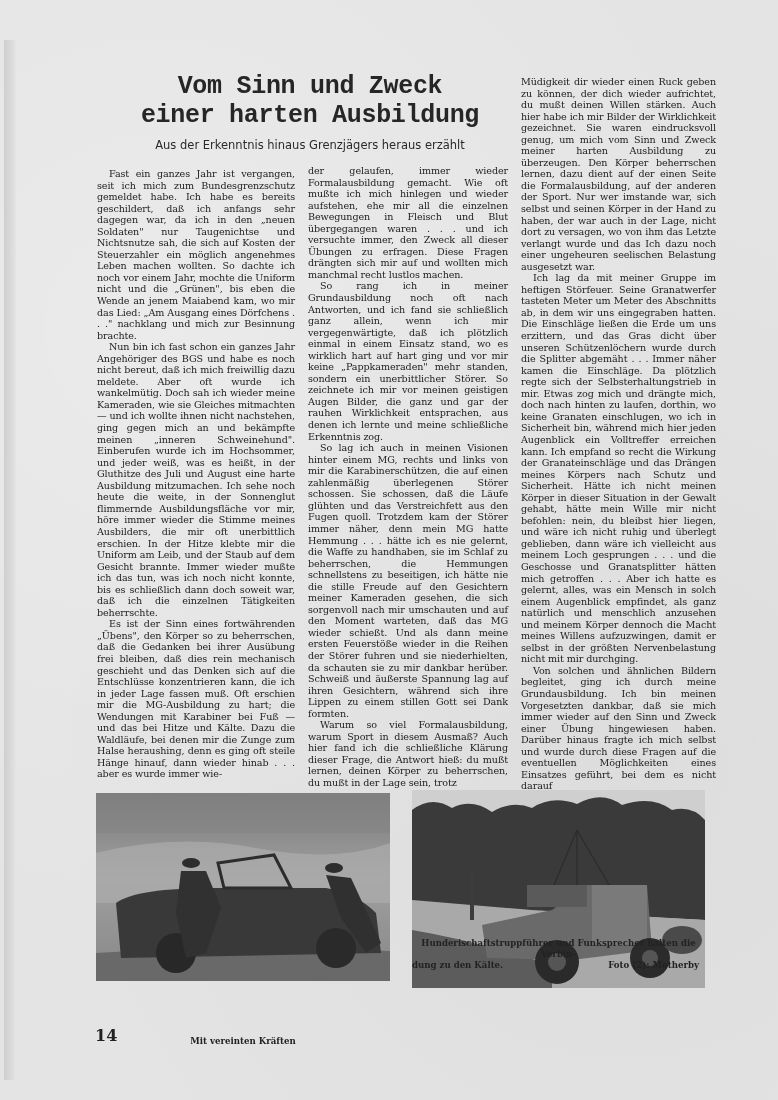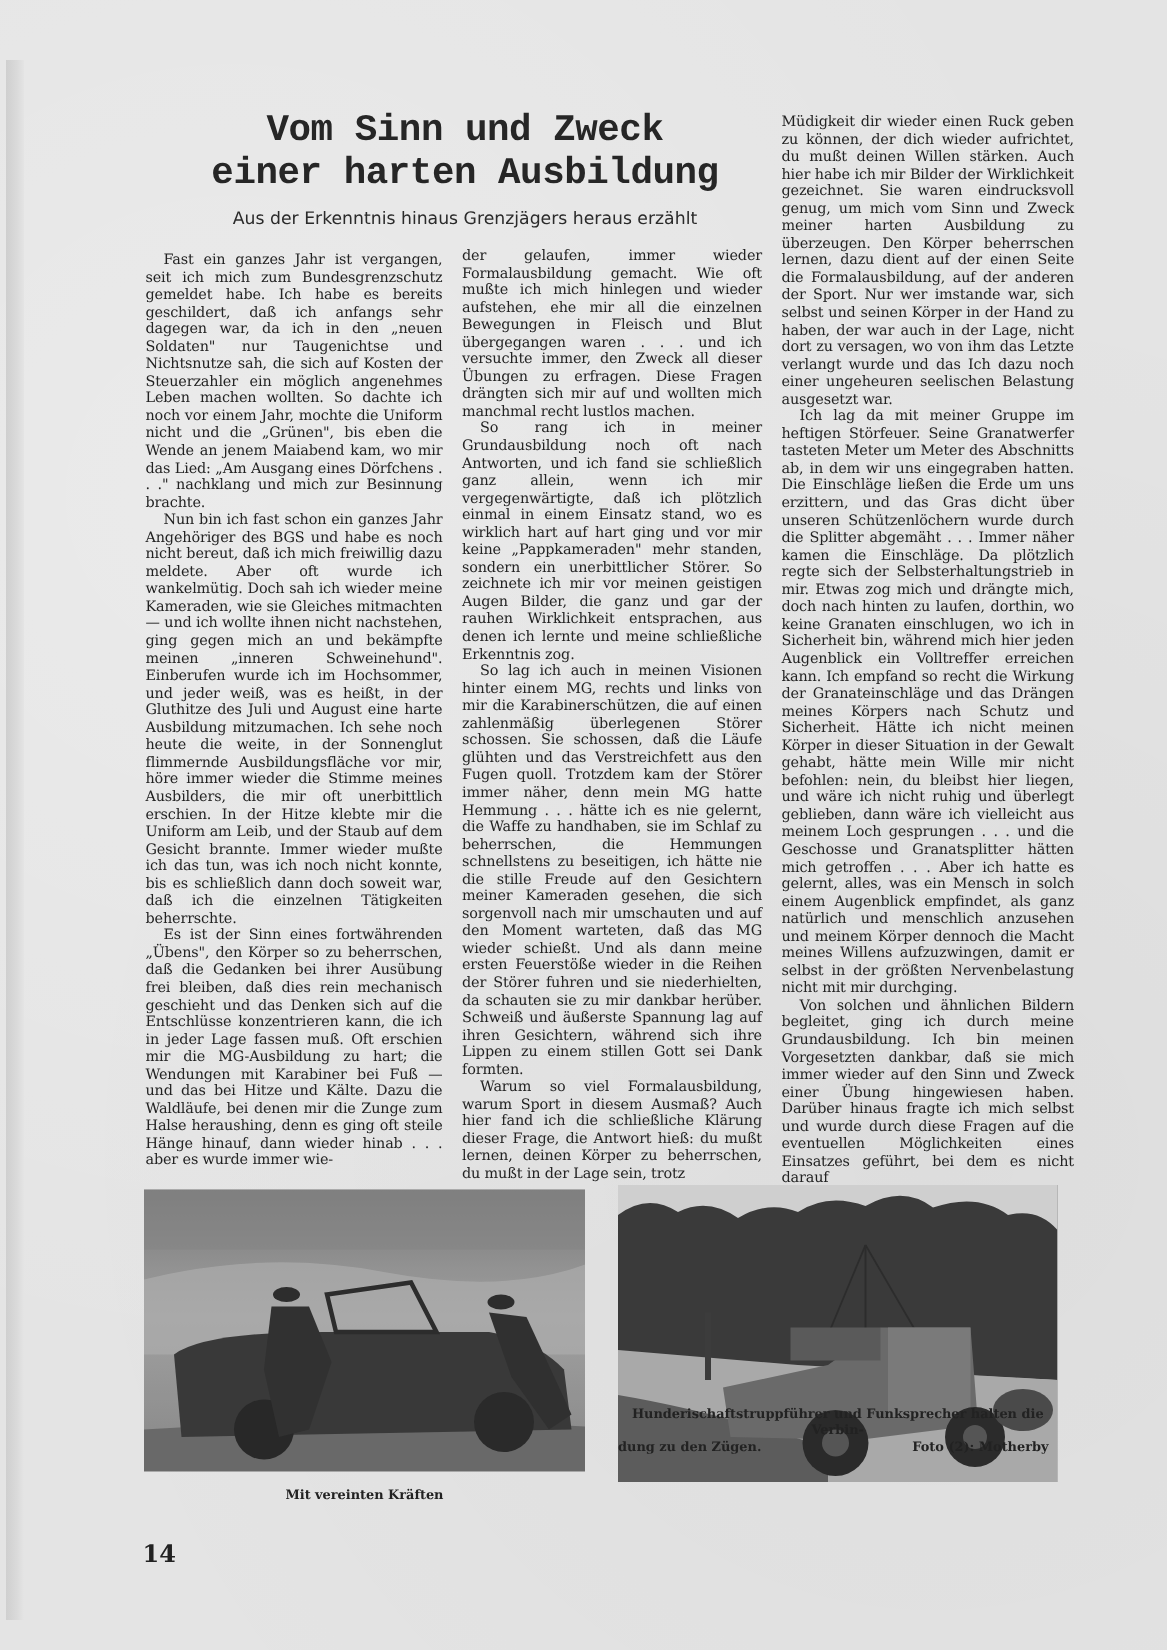--- a/index.html
+++ b/index.html
@@ -45,21 +45,21 @@
     position:absolute; overflow:hidden;
     background:#8a8a8a;
   }
   #photo1 { left:96px; top:793px; width:294px; height:188px; }
   #photo2 { left:412px; top:790px; width:293px; height:198px; }
 
   .caption {
     position:absolute; font-family:"DejaVu Serif", serif; font-weight:bold;
     font-size:8.6px; line-height:11px; color:#222;
   }
-  #caption1 { left:96px; top:992px; width:294px; text-align:center; }
+  #caption1 { left:96px; top:1036px; width:294px; text-align:center; }
   #caption2 { left:412px; top:938px; width:293px;text-align:center; }
   #caption2 .row2 { display:flex; justify-content:space-between; }
   .page-number {
     position:absolute; left:95px; top:1026px;
     font-family:"DejaVu Serif", serif; font-weight:bold; font-size:16px; color:#222;
   }
 </style>
 </head>
 <body>
 
@@ -146,19 +146,19 @@
       <circle cx="145" cy="172" r="9" fill="#555"></circle>
       <circle cx="238" cy="168" r="20" fill="#2b2b2b"></circle>
       <circle cx="238" cy="168" r="8" fill="#555"></circle>
 
       <ellipse cx="270" cy="150" rx="20" ry="14" fill="#4a4a4a"></ellipse>
     </svg>
   </div>
   <div class="caption" id="caption2">
     <div>Hunderischaftstruppführer und Funksprecher halten die Verbin-</div>
     <div class="row2">
-      <span>dung zu den Zügen.</span>
+      <span>dung zu den Kälte.</span>
       <span style="margin-right:6px;">Foto (2): Motherby</span>
     </div>
   </div>
 
   <div class="page-number">14</div>
 </div>
 
 </body></html>

